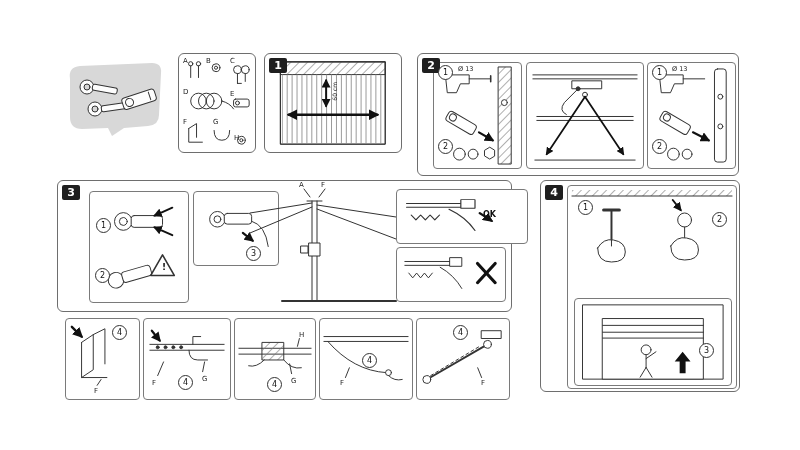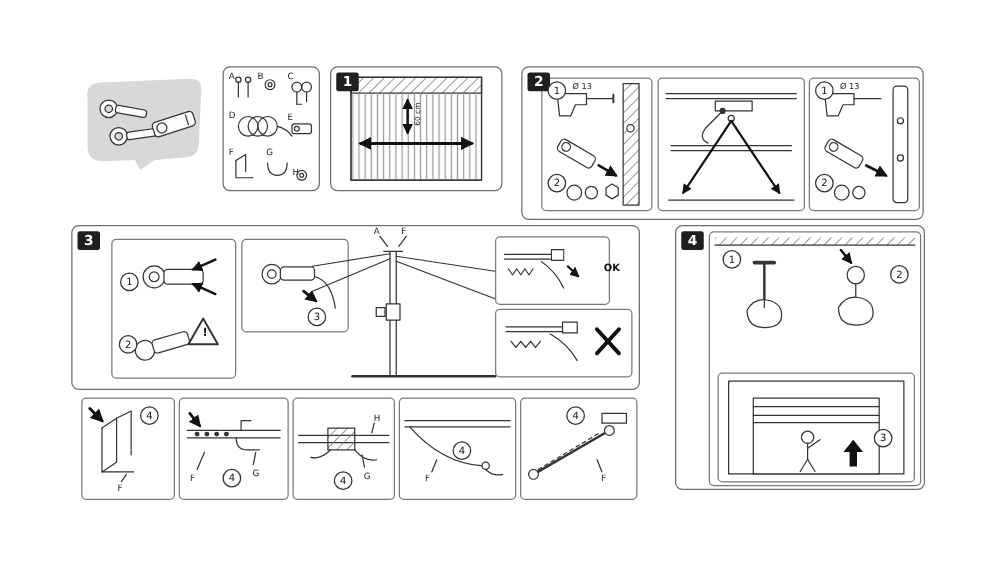--- a/index.html
+++ b/index.html
@@ -213,21 +213,21 @@
       <path d="M64 22 L2 48"></path>
       <path d="M69 20 L148 32"></path>
       <path d="M69 24 L148 54"></path>
       <line x1="34" y1="116" x2="148" y2="116" stroke-width="2"></line>
       <line x1="62" y1="12" x2="56" y2="4"></line>
       <line x1="71" y1="12" x2="77" y2="4"></line>
     </svg>
     <span class="letter" style="left:241px;top:0px;">A</span>
     <span class="letter" style="left:263px;top:0px;">F</span>
 
-    <div class="subbox" style="left:338px;top:8px;width:92px;height:55px;">
+    <div class="subbox" style="left:338px;top:8px;width:132px;height:55px;">
       <svg class="art" viewBox="0 0 110 55" preserveAspectRatio="none">
         <line x1="8" y1="14" x2="64" y2="14"></line>
         <line x1="8" y1="18" x2="64" y2="18"></line>
         <rect x="54" y="10" width="12" height="9" fill="#fff"></rect>
         <path d="M12 26 l4 5 l4 -5 l4 5 l4 -5 l4 5 l4 -5"></path>
         <path d="M44 20 q14 8 22 22"></path>
         <line x1="70" y1="24" x2="80" y2="32" stroke="#111" stroke-width="2" marker-end="url(#ah)"></line>
       </svg>
       <span class="ok-label" style="left:86px;top:20px;">OK</span>
     </div>

